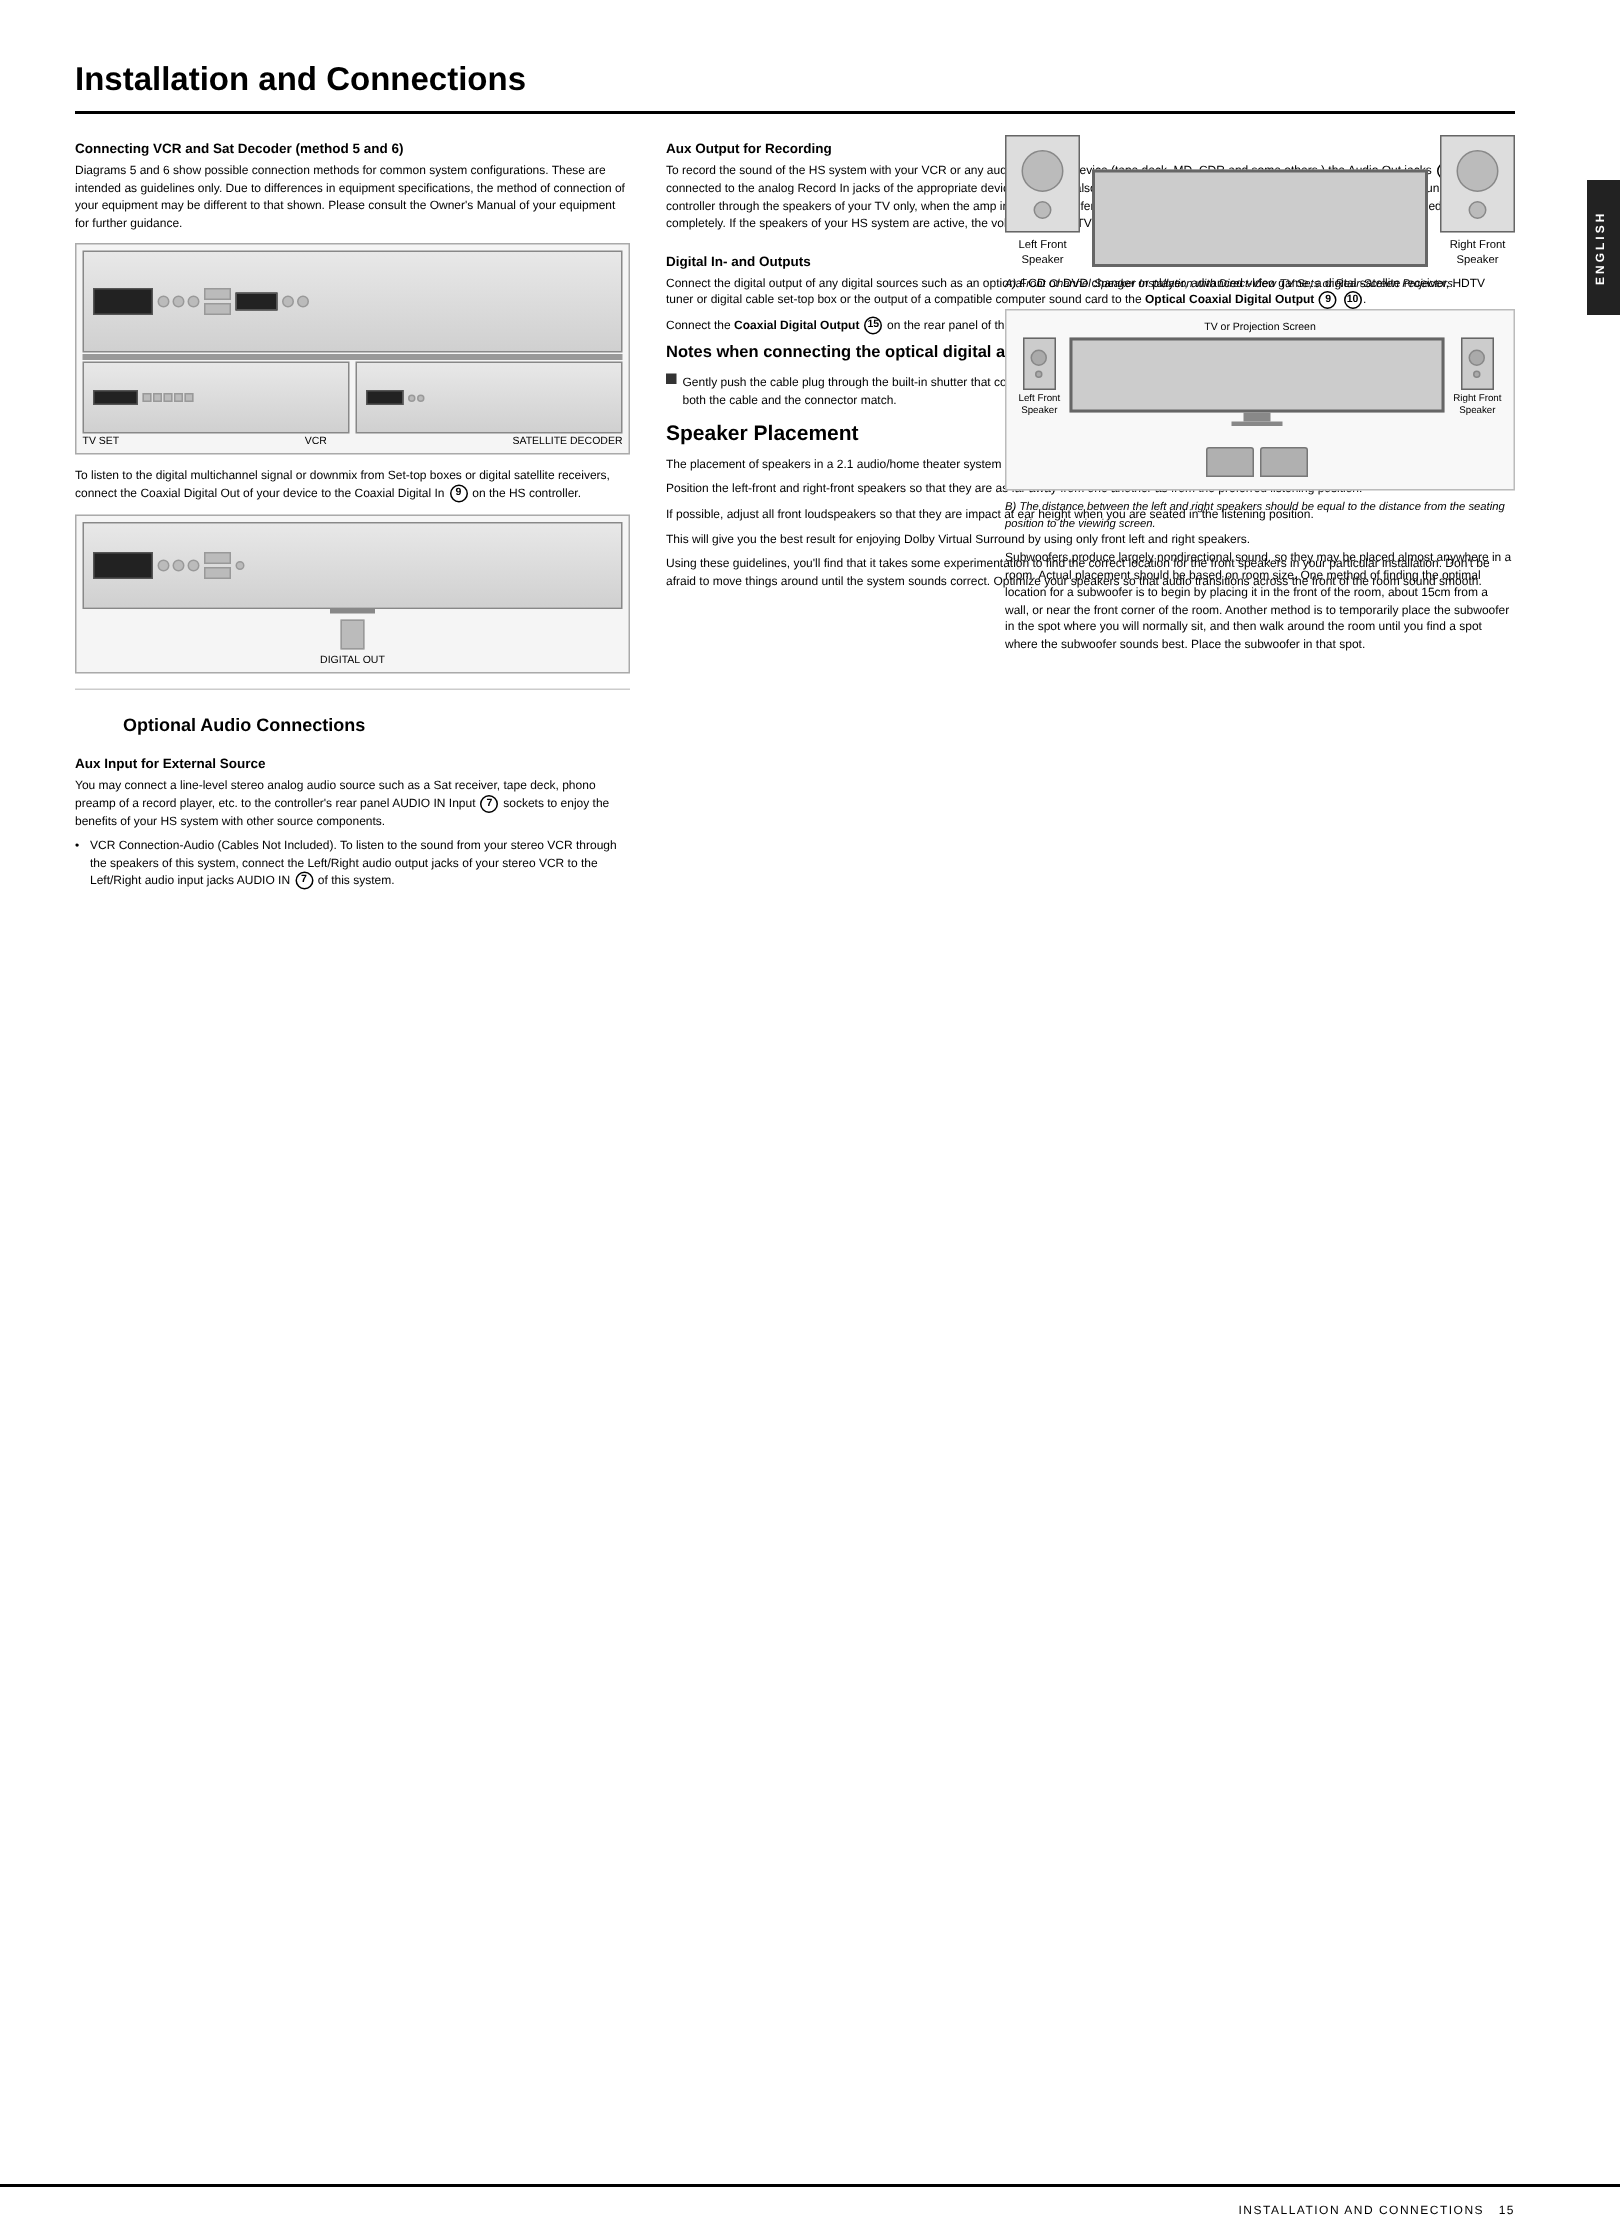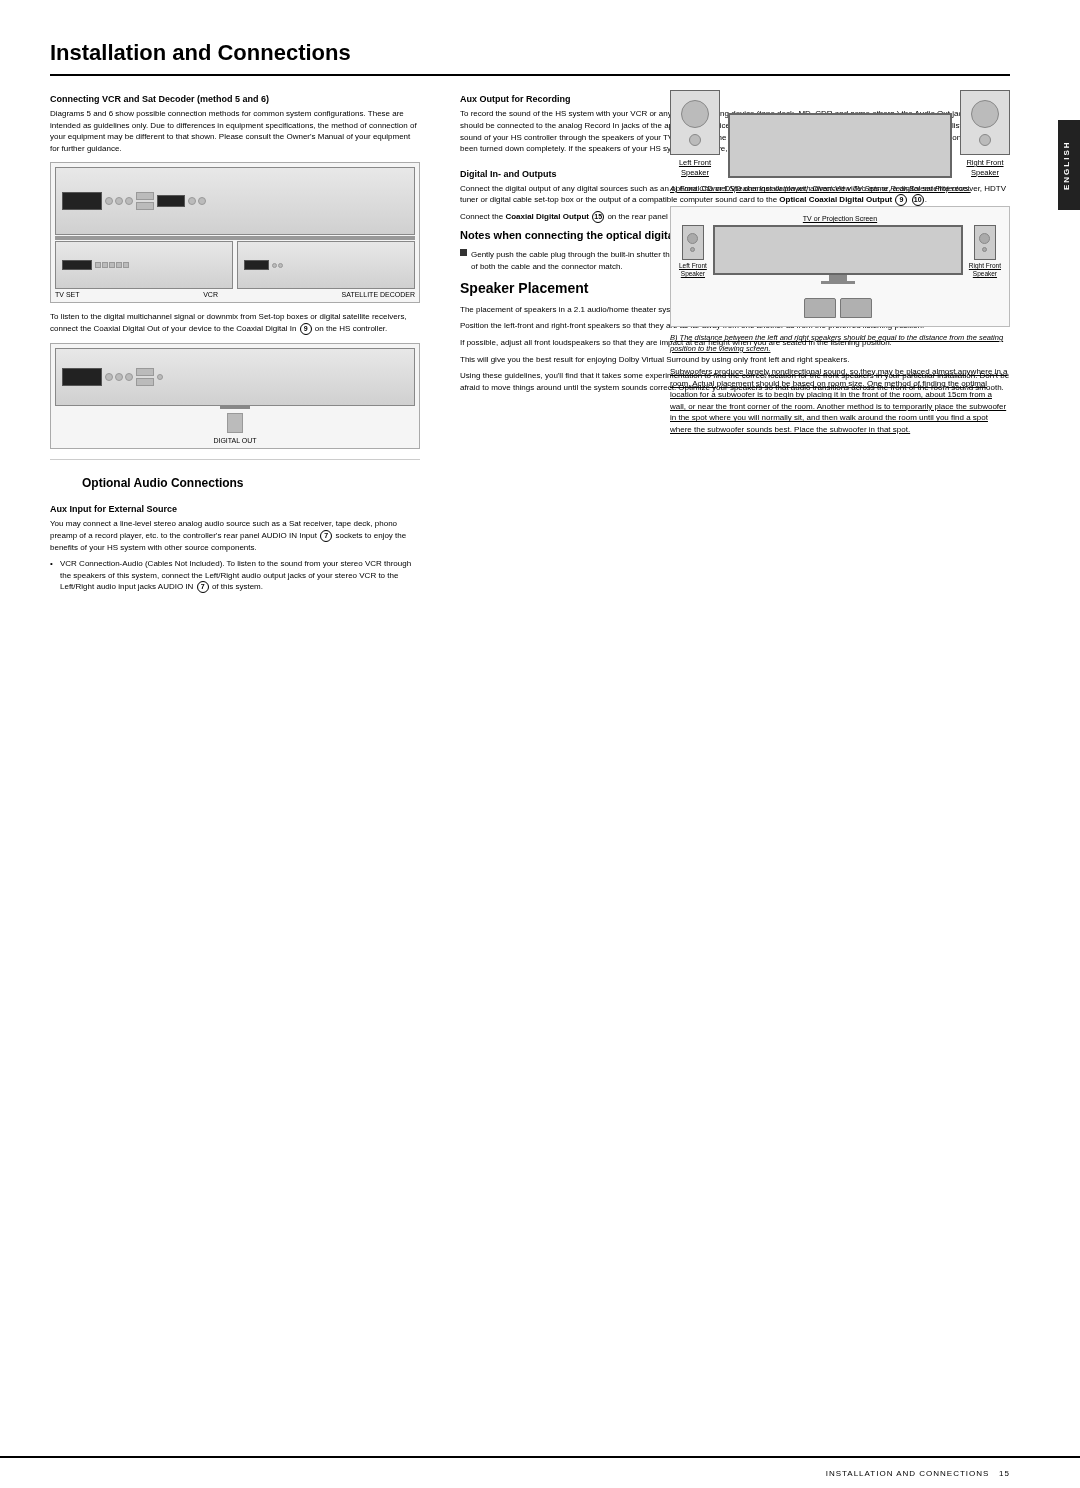--- a/index.html
+++ b/index.html
@@ -43,21 +43,21 @@
     }
     h1.page-title {
       font-size: 22px;
       font-weight: bold;
       border-bottom: 2px solid #000;
       padding-bottom: 8px;
       margin-bottom: 18px;
     }
     .two-col {
       display: flex;
-      gap: 40px;
+      gap: 24px;
       justify-content: flex-end;
     }
     .col-left {
       flex: 0 0 370px;
       max-width: 370px;
     }
     .col-right {
       flex: 1;
     }
     .section-title {
@@ -394,21 +394,20 @@
   </div>
 
 </div>
 
 <style>
   .right-diagrams-overlay {
     position: absolute;
     top: 90px;
     right: 70px;
     width: 340px;
-    text-decoration: underline;
   }
   .speaker-row-top {
     display: flex;
     align-items: flex-end;
     justify-content: space-between;
     margin-bottom: 6px;
   }
   .spk-box {
     display: flex;
     flex-direction: column;

